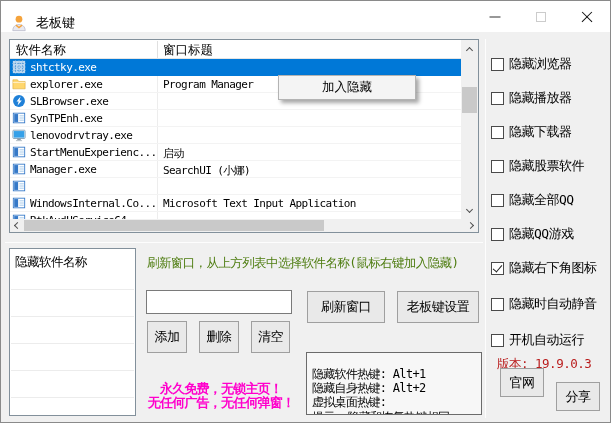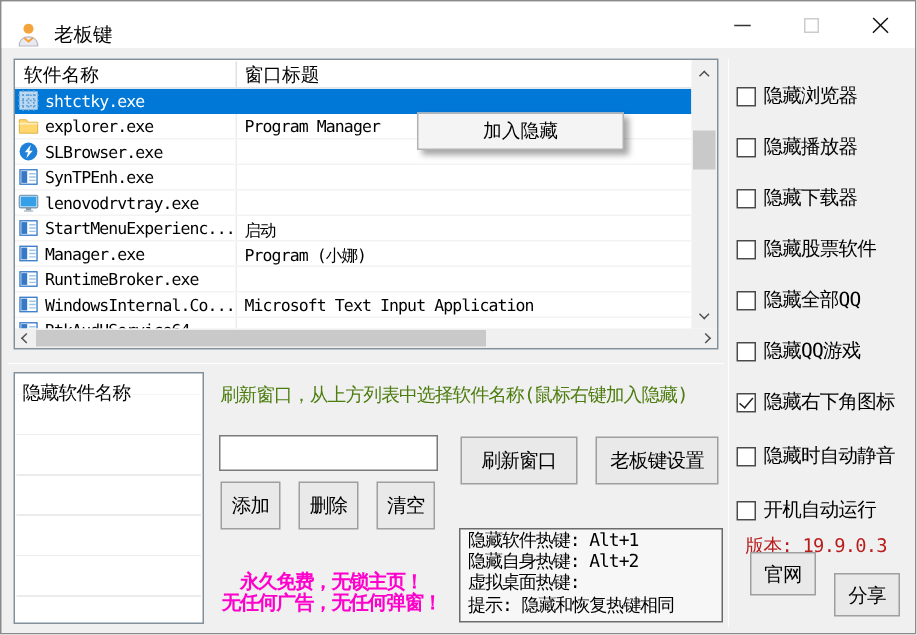--- a/index.html
+++ b/index.html
@@ -82,21 +82,21 @@
   #btn-settings{left:396px;top:290px;width:82px;height:32px}
 
   
   .hidden-list{position:absolute;left:8px;top:247px;width:127px;height:168px;background:#fff;border:1px solid #82909b}
   .hl-header{padding:5px 5px 0 5px;font-size:12.5px;letter-spacing:-0.5px;color:#000}
   .hl-grid{position:absolute;left:1px;right:1px;top:14px;bottom:1px;background:repeating-linear-gradient(to bottom,transparent 0 26px,#ececec 26px 27px)}
 
   .instruction{position:absolute;left:146px;top:254px;width:336px;font-size:12.5px;letter-spacing:-0.6px;color:#4d7c0f;white-space:nowrap}
   .name-input{position:absolute;left:145px;top:289px;width:146px;height:24px;border:1px solid #7a7a7a;background:#fff;font-family:inherit;font-size:13px;padding:0 4px;outline:none}
 
-  .hotkey-box{position:absolute;left:305px;top:351px;width:176px;height:63px;background:#f7f7f7;border:1px solid #6b6b6b;padding:0 5px;overflow:hidden}
+  .hotkey-box{position:absolute;left:305px;top:351px;width:176px;height:63px;background:#f7f7f7;border:1px solid #6b6b6b;padding:14px 5px;overflow:hidden}
   .hkline{font-size:12px;line-height:14.2px;letter-spacing:-0.7px;color:#000;white-space:nowrap}
 
   .promo{position:absolute;left:137px;top:381px;width:166px;text-align:center;color:#ff00cc;font-weight:bold;font-size:13px;line-height:13.5px;letter-spacing:-0.8px;white-space:nowrap}
 </style>
 </head>
 <body>
 
 <div class="window">
 
   <div class="titlebar">
@@ -196,31 +196,30 @@
         </div>
         <div class="lv-row">
           <span class="ic">
             <svg viewBox="0 0 16 16">
               <rect x="1.5" y="2.5" width="13" height="11" fill="#fff" stroke="#3579c8"></rect>
               <rect x="2.5" y="3.5" width="4.5" height="9" fill="#3579c8"></rect>
               <path d="M8.5 5.5h5M8.5 8h5M8.5 10.5h5" stroke="#9cc4e8" stroke-width="1"></path>
             </svg>
           </span>
           <span class="cell c1">Manager.exe</span>
-          <span class="cell c2">Program (小娜)</span>
-        </div>
-        <div class="lv-row">
-          <span class="ic">
-            <svg viewBox="0 0 16 16">
-              <rect x="1.5" y="2.5" width="13" height="11" fill="#fff" stroke="#3579c8"></rect>
-              <rect x="2.5" y="3.5" width="4.5" height="9" fill="#3579c8"></rect>
-              <path d="M8.5 5.5h5M8.5 8h5M8.5 10.5h5" stroke="#9cc4e8" stroke-width="1"></path>
-            </svg>
-          </span>
-          <span class="cell c1">RuntimeBroker.exe</span>
+          <span class="cell c2">SearchUI (小娜)</span>
+        </div>
+        <div class="lv-row">
+          <span class="ic">
+            <svg viewBox="0 0 16 16">
+              <rect x="1.5" y="2.5" width="13" height="11" fill="#fff" stroke="#3579c8"></rect>
+              <rect x="2.5" y="3.5" width="4.5" height="9" fill="#3579c8"></rect>
+              <path d="M8.5 5.5h5M8.5 8h5M8.5 10.5h5" stroke="#9cc4e8" stroke-width="1"></path>
+            </svg>
+          </span>
           <span class="cell c2"></span>
         </div>
         <div class="lv-row">
           <span class="ic">
             <svg viewBox="0 0 16 16">
               <rect x="1.5" y="2.5" width="13" height="11" fill="#fff" stroke="#3579c8"></rect>
               <rect x="2.5" y="3.5" width="4.5" height="9" fill="#3579c8"></rect>
               <path d="M8.5 5.5h5M8.5 8h5M8.5 10.5h5" stroke="#9cc4e8" stroke-width="1"></path>
             </svg>
           </span>

